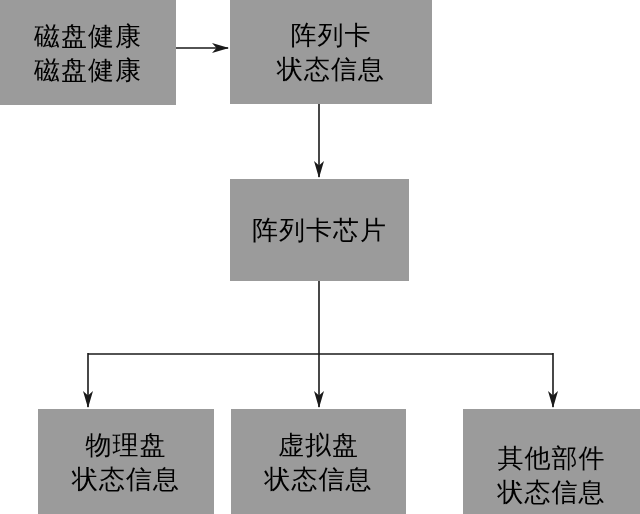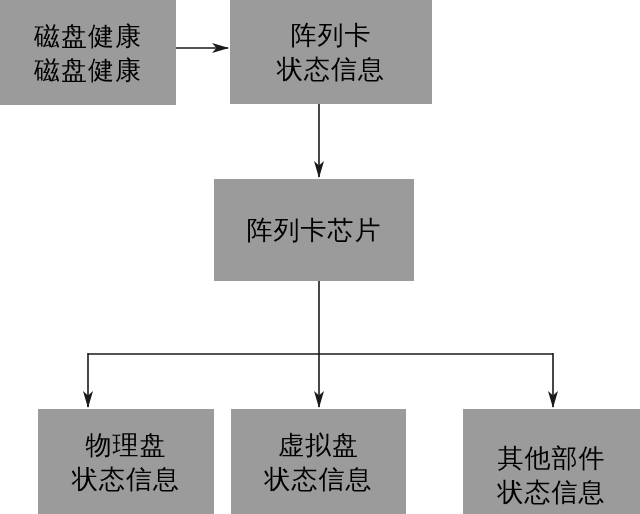--- a/index.html
+++ b/index.html
@@ -33,21 +33,21 @@
     justify-content: center;
     text-align: center;
     font-size: 26px;
     line-height: 34px;
     letter-spacing: 1px;
   }
   .node span { display: block; white-space: nowrap; }
   
   .box-disk-health   { left: 0;   top: 0;   width: 176px; height: 105px; }
   .box-raid-tool     { left: 230px; top: 0;   width: 202px; height: 104px; }
-  .box-raid-chip     { left: 214px; top: 179px; width: 200px; height: 102px; }
+  .box-raid-chip     { left: 230px; top: 179px; width: 179px; height: 102px; }
   .box-physical-disk { left: 0;   top: 409px; width: 176px; height: 105px; margin-left: 38px; }
   .box-virtual-disk  { left: 231px; top: 409px; width: 175px; height: 105px; justify-content: center; }
   .box-other-parts   { left: 463px; top: 409px; width: 177px; height: 132px; }
 </style>
 </head>
 <body>
 
 <div class="canvas">
 
   <svg class="connectors" width="640" height="514" viewBox="0 0 640 514" xmlns="http://www.w3.org/2000/svg">

